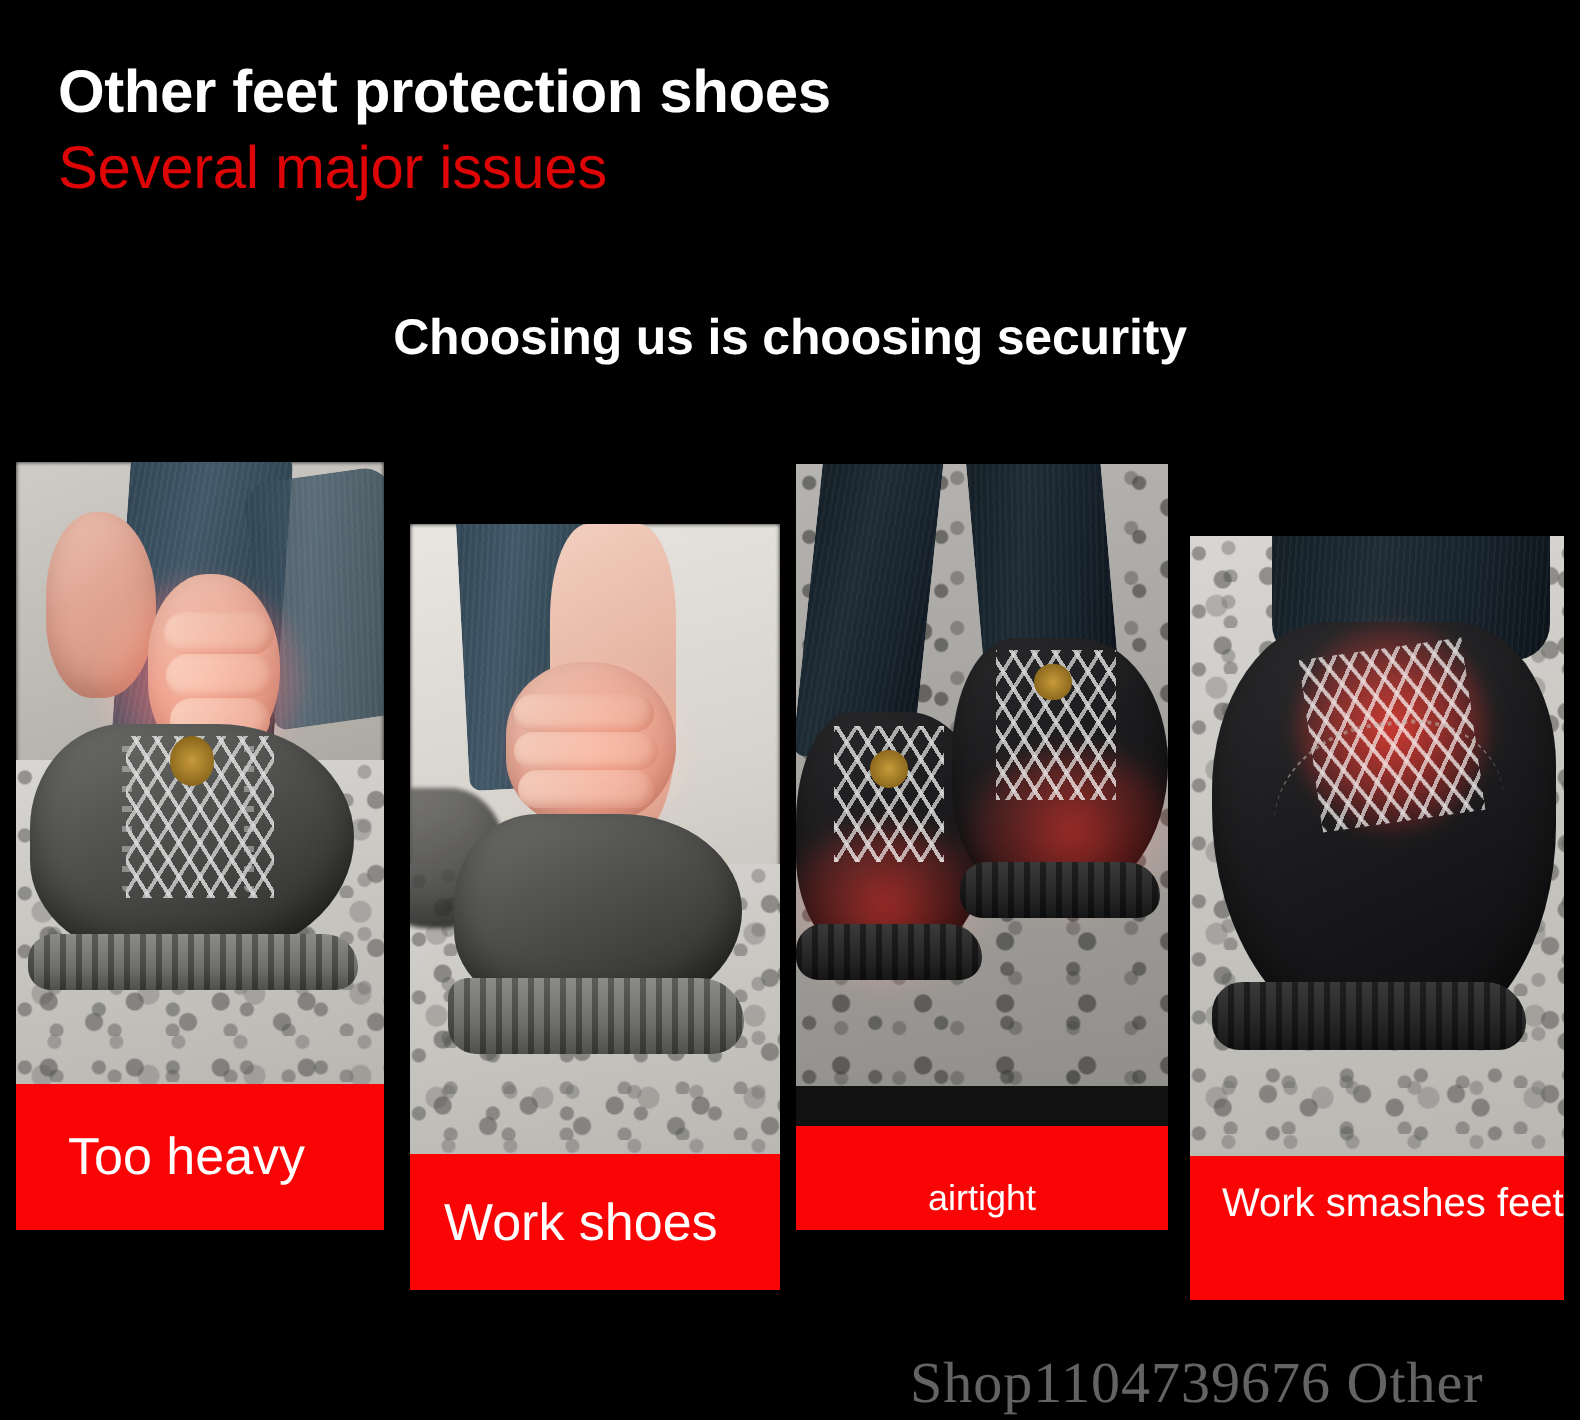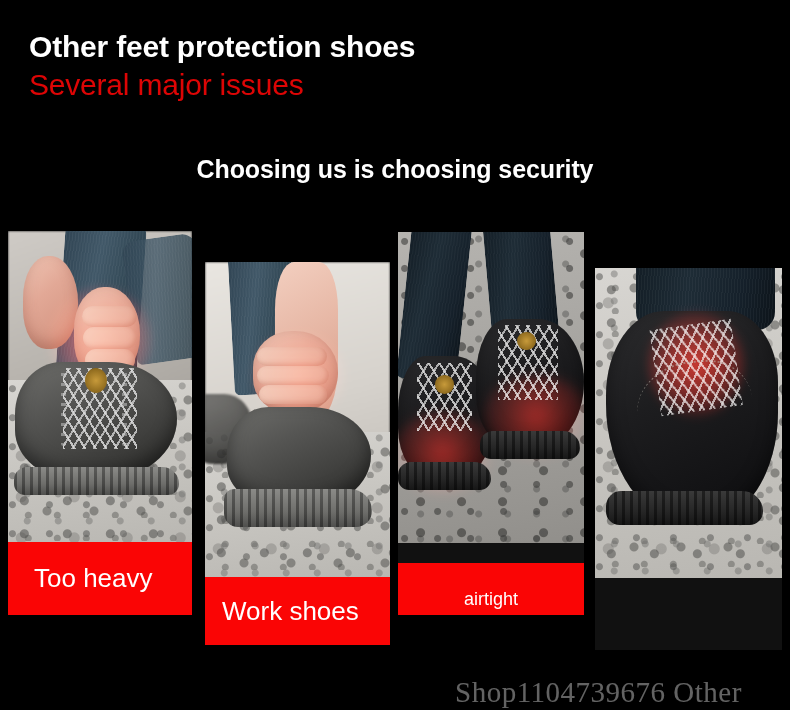--- a/index.html
+++ b/index.html
@@ -333,15 +333,16 @@
       <div class="laces" style="left:32%; top:18%; width:44%; height:28%; transform:rotate(-8deg);"></div>
       <div class="glow red" style="left:28%; top:14%; width:52%; height:34%;"></div>
 
       <div style="position:absolute; left:22%; top:30%; width:62%; height:26%;
                   border-top:2px dotted rgba(190,185,175,.55);
                   border-radius:50% 40% 0 0 / 60% 50% 0 0;
                   transform:rotate(-6deg);"></div>
       <div class="sole dark" style="left:6%; top:72%; width:84%; height:11%; border-radius:18px 24px 16px 16px;"></div>
     </div>
   </div>
+  <div class="caption-bar left">Work smashes feet</div>
 </div>
 
 <div class="watermark">Shop1104739676 Other</div>
 
 </body></html>

